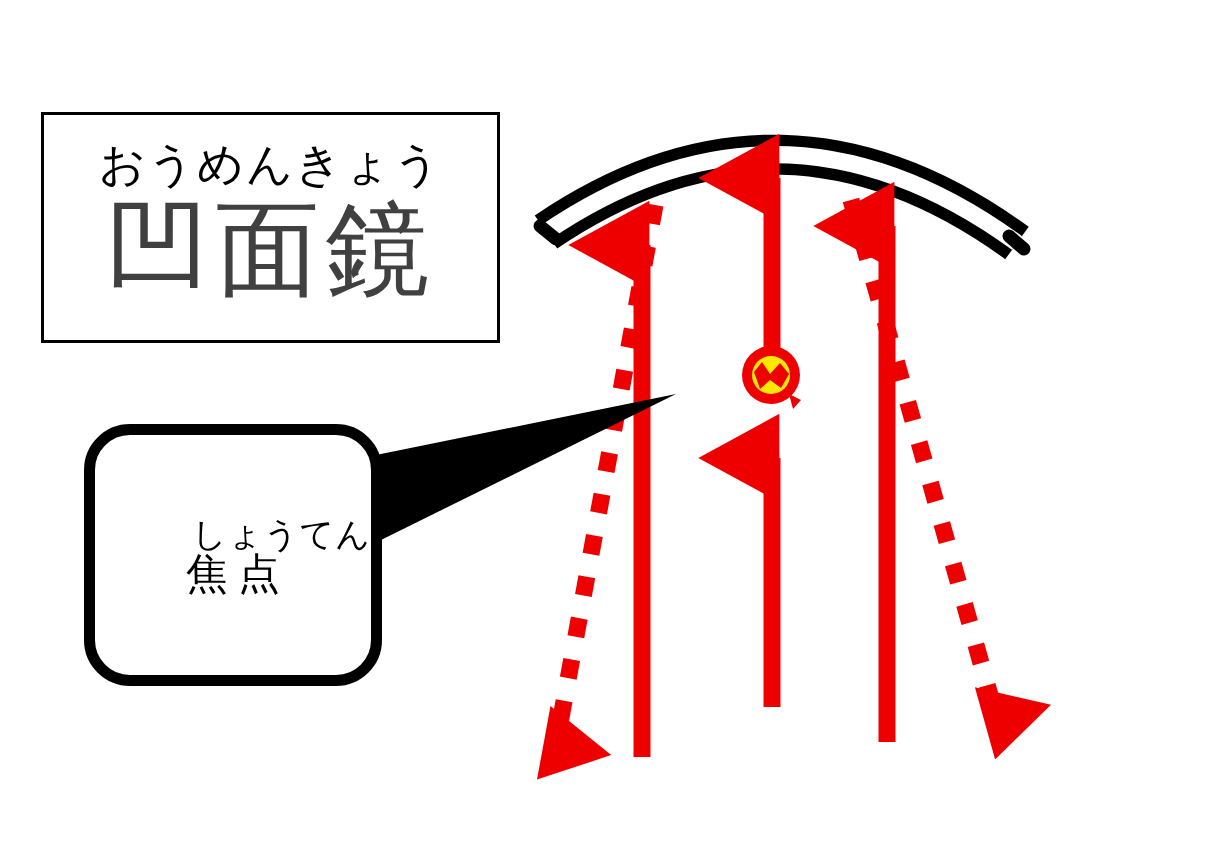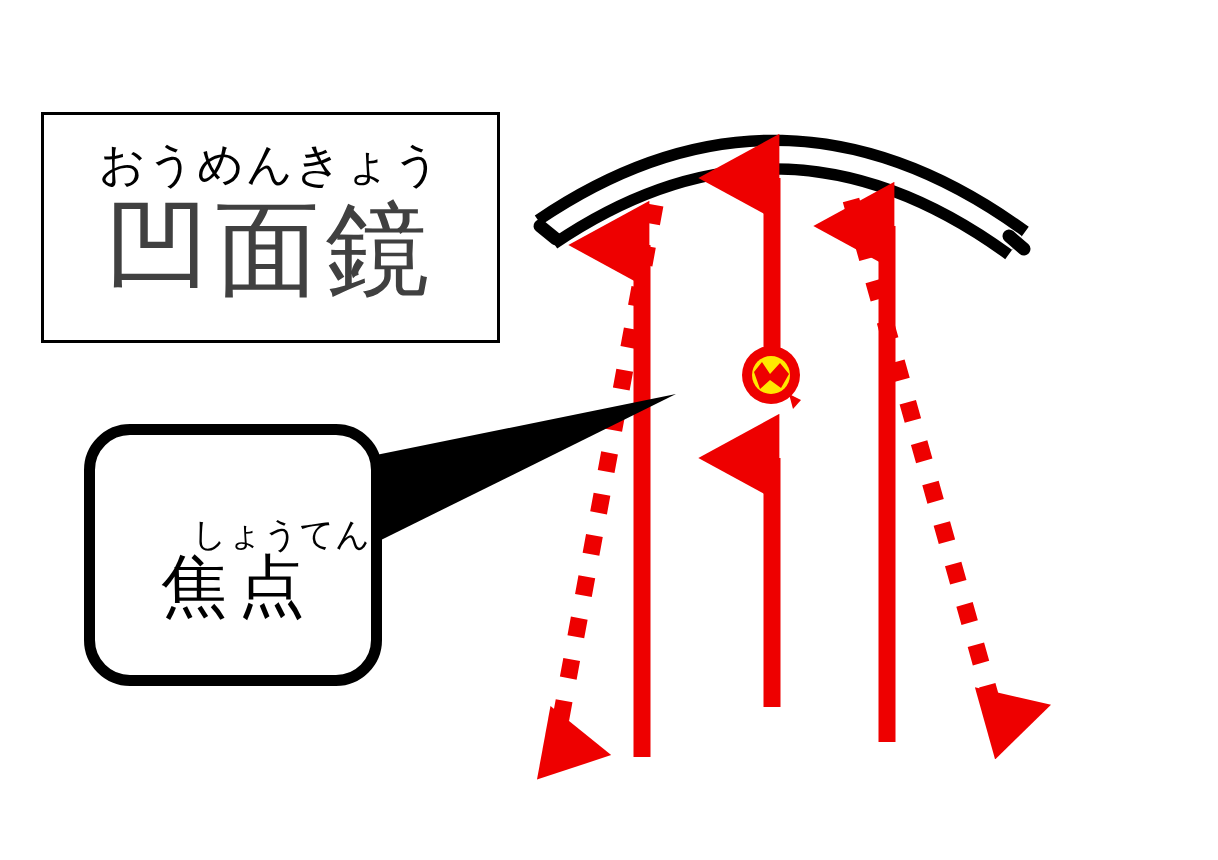--- a/index.html
+++ b/index.html
@@ -84,21 +84,21 @@
     letter-spacing: 1px;
     color: #000000;
     font-family: "DejaVu Sans", "Liberation Sans", sans-serif;
   }
   .callout-main {
     position: absolute;
     left: 0;
     right: 0;
     top: 118px;
     text-align: center;
-    font-size: 67px;
+    font-size: 42px;
     line-height: 1;
     letter-spacing: 10px;
     text-indent: 10px;
     color: #000000;
     font-family: "DejaVu Sans", "Liberation Sans", sans-serif;
   }
 </style>
 </head>
 <body>
 

